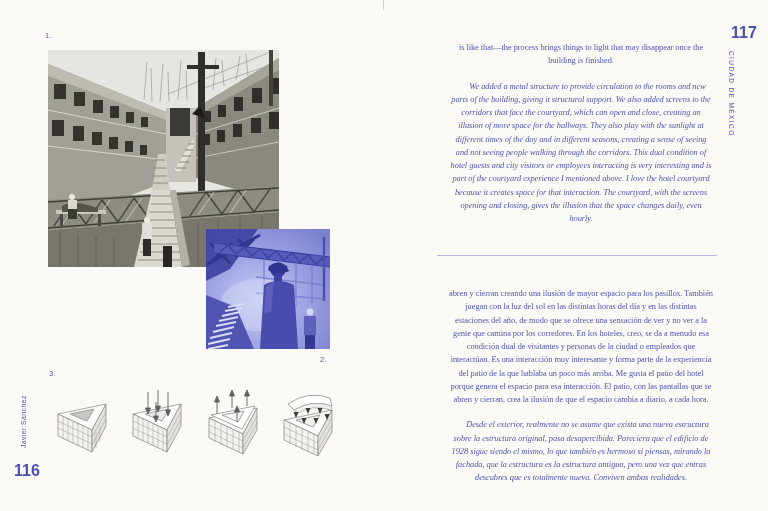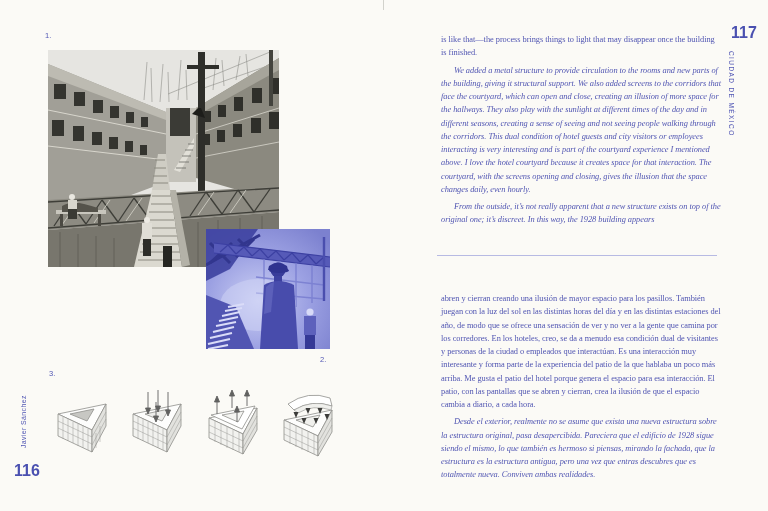--- a/index.html
+++ b/index.html
@@ -31,24 +31,24 @@
   .pagenum-left{left:14px;top:462px;text-align:center;}
   .pagenum-right{left:731px;top:24px;}
 
   
   .col{
     position:absolute;left:437px;width:288px;
     font-family:"Liberation Serif",serif;
     font-size:8.4px;line-height:13.25px;letter-spacing:-0.05px;
     color:#5055b2;text-align:left;
   }
-  .col p{margin:4px;}
+  .col p{margin:12px;text-align:center;}
   .col p.indent{text-indent:13px;font-style:italic;}
   .col-en{top:29px;}
-  .col-es{top:288px;}
+  .col-es{top:275px;}
   .divider{
     position:absolute;left:437px;top:255px;width:280px;height:1px;
     background:#b7bae3;
   }
   .vert-right{
     position:absolute;left:728px;top:51px;height:84px;
     writing-mode:vertical-rl;
     font-size:6.5px;color:#5156b4;letter-spacing:1.4px;white-space:nowrap;
   }
 </style>
@@ -397,21 +397,20 @@
       </g>
     </svg>
   </div>
 
   <div class="vert-left">Javier Sánchez</div>
   <div class="pagenum pagenum-left">116</div>
 
   <div class="col col-en">
     <p>is like that—the process brings things to light that may disappear once the building is finished.</p>
     <p class="indent">We added a metal structure to provide circulation to the rooms and new parts of the building, giving it structural support. We also added screens to the corridors that face the courtyard, which can open and close, creating an illusion of more space for the hallways. They also play with the sunlight at different times of the day and in different seasons, creating a sense of seeing and not seeing people walking through the corridors. This dual condition of hotel guests and city visitors or employees interacting is very interesting and is part of the courtyard experience I mentioned above. I love the hotel courtyard because it creates space for that interaction. The courtyard, with the screens opening and closing, gives the illusion that the space changes daily, even hourly.</p>
-    <p class="indent">From the outside, it’s not really apparent that a new structure exists on top of the original one; it’s discreet. In this way, the 1928 building appears</p>
   </div>
 
   <div class="divider"></div>
 
   <div class="col col-es">
     <p>abren y cierran creando una ilusión de mayor espacio para los pasillos. También juegan con la luz del sol en las distintas horas del día y en las distintas estaciones del año, de modo que se ofrece una sensación de ver y no ver a la gente que camina por los corredores. En los hoteles, creo, se da a menudo esa condición dual de visitantes y personas de la ciudad o empleados que interactúan. Es una interacción muy interesante y forma parte de la experiencia del patio de la que hablaba un poco más arriba. Me gusta el patio del hotel porque genera el espacio para esa interacción. El patio, con las pantallas que se abren y cierran, crea la ilusión de que el espacio cambia a diario, a cada hora.</p>
     <p class="indent">Desde el exterior, realmente no se asume que exista una nueva estructura sobre la estructura original, pasa desapercibida. Pareciera que el edificio de 1928 sigue siendo el mismo, lo que también es hermoso si piensas, mirando la fachada, que la estructura es la estructura antigua, pero una vez que entras descubres que es totalmente nueva. Conviven ambas realidades.</p>
   </div>
 
   <div class="pagenum pagenum-right">117</div>

